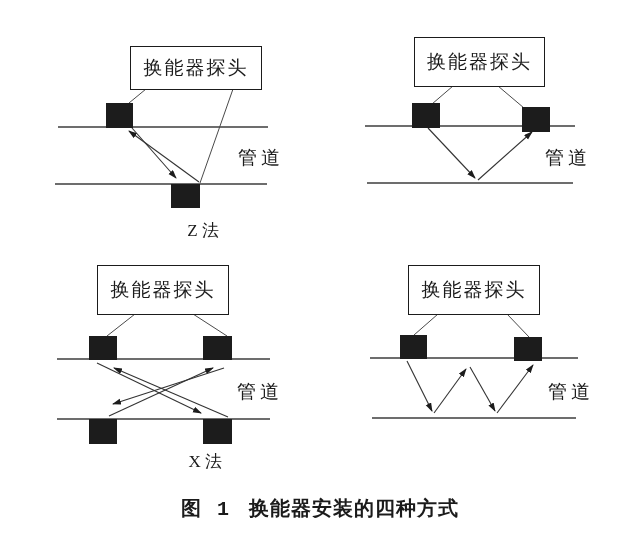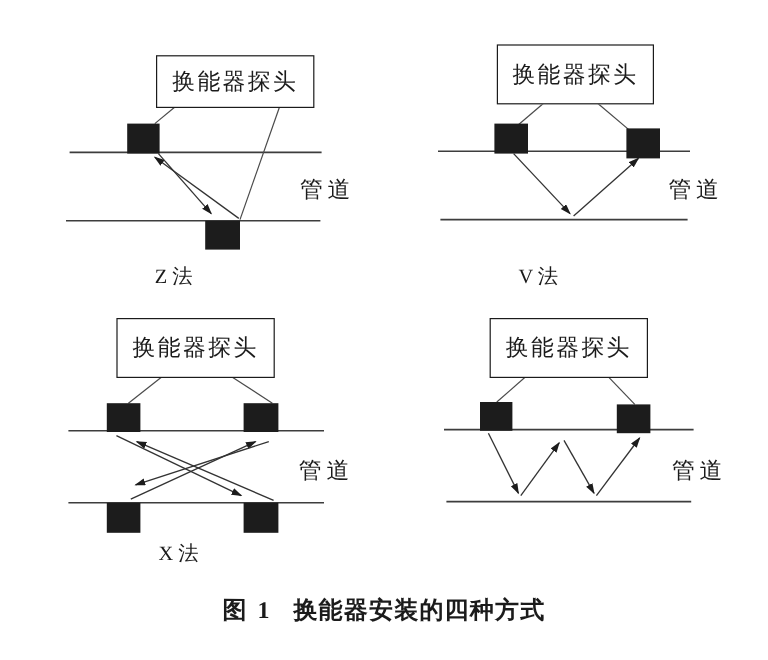--- a/index.html
+++ b/index.html
@@ -13,29 +13,29 @@
   .pipe{stroke:#3d3d3d;stroke-width:1.3;}
   .conn{stroke:#4a4a4a;stroke-width:1;}
   .sig{stroke:#333333;stroke-width:1.1;}
   .block{fill:#1c1c1c;}
   .probe-box{
     position:absolute;background:#ffffff;border:1.4px solid #1b1b1b;
     display:flex;align-items:center;justify-content:center;
     font-size:19px;letter-spacing:2px;white-space:nowrap;
   }
   .pipe-label{
-    position:absolute;font-size:19px;letter-spacing:4px;white-space:nowrap;margin-left:12px;
+    position:absolute;font-size:19px;letter-spacing:4px;white-space:nowrap;
   }
   .method-label{
-    position:absolute;width:90px;text-align:left;
+    position:absolute;width:90px;text-align:right;
     font-size:17px;white-space:nowrap;
   }
   .fig-caption{
     position:absolute;left:0;top:495px;width:640px;text-align:center;
-    font-weight:bold;font-size:20px;white-space:nowrap;
+    font-weight:bold;font-size:20px;white-space:nowrap;font-family:Liberation Mono, monospace;
   }
   .fig-caption .fig-no{margin-right:18px;letter-spacing:2px;}
   .fig-caption .fig-title{letter-spacing:1px;}
 </style>
 </head>
 <body>
 
 <div class="canvas">
 
   <svg class="diagram" width="640" height="550" viewBox="0 0 640 550">
@@ -108,20 +108,19 @@
   <div class="probe-box" style="left:408px;top:265px;width:130px;height:48px;">
     <span>换能器探头</span>
   </div>
 
   <div class="pipe-label" style="left:238px;top:145px;">管道</div>
   <div class="pipe-label" style="left:545px;top:145px;">管道</div>
   <div class="pipe-label" style="left:237px;top:379px;">管道</div>
   <div class="pipe-label" style="left:548px;top:379px;">管道</div>
 
   <div class="method-label" style="left:129px;top:219px;">Z 法</div>
-  <div class="method-label" style="left:432px;top:219px;">V 法</div>
   <div class="method-label" style="left:132px;top:450px;">X 法</div>
 
   <div class="fig-caption">
     <span class="fig-no">图 1</span><span class="fig-title">换能器安装的四种方式</span>
   </div>
 
 </div>
 
 </body></html>

